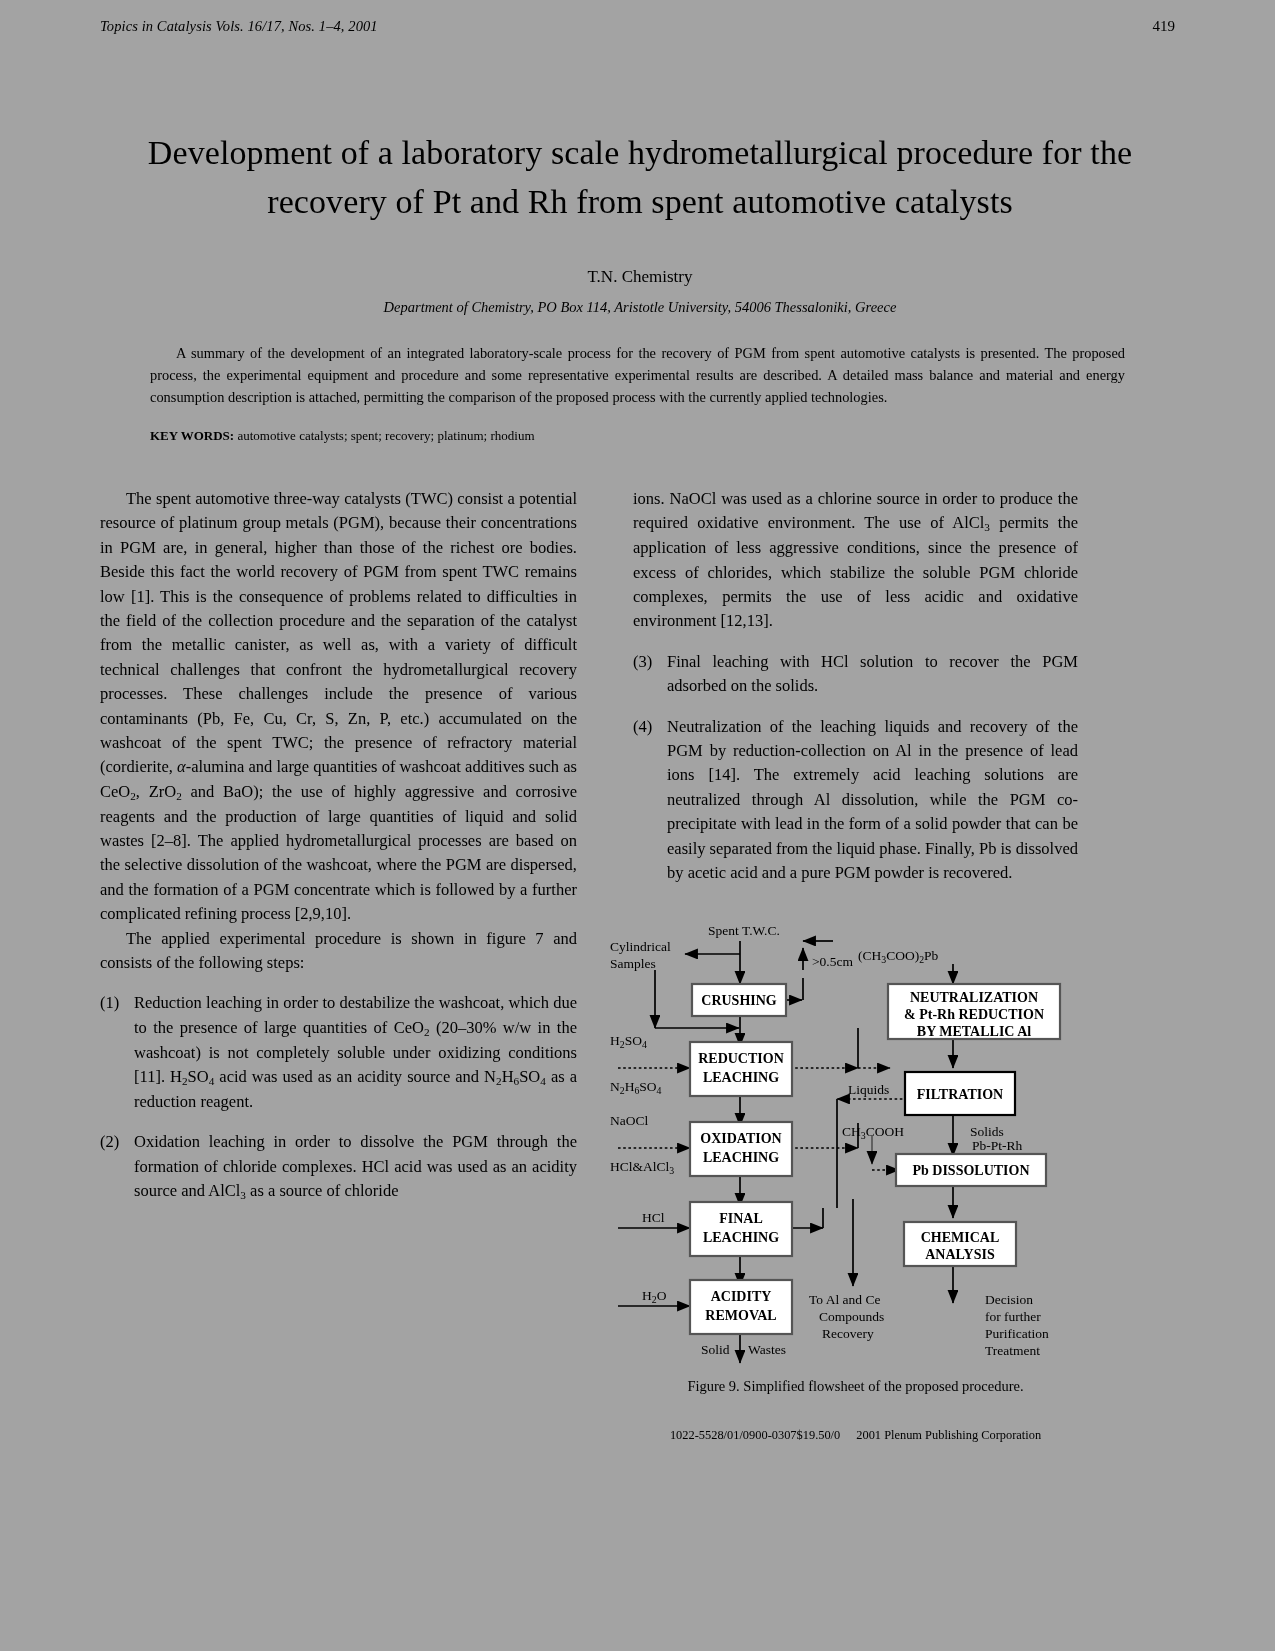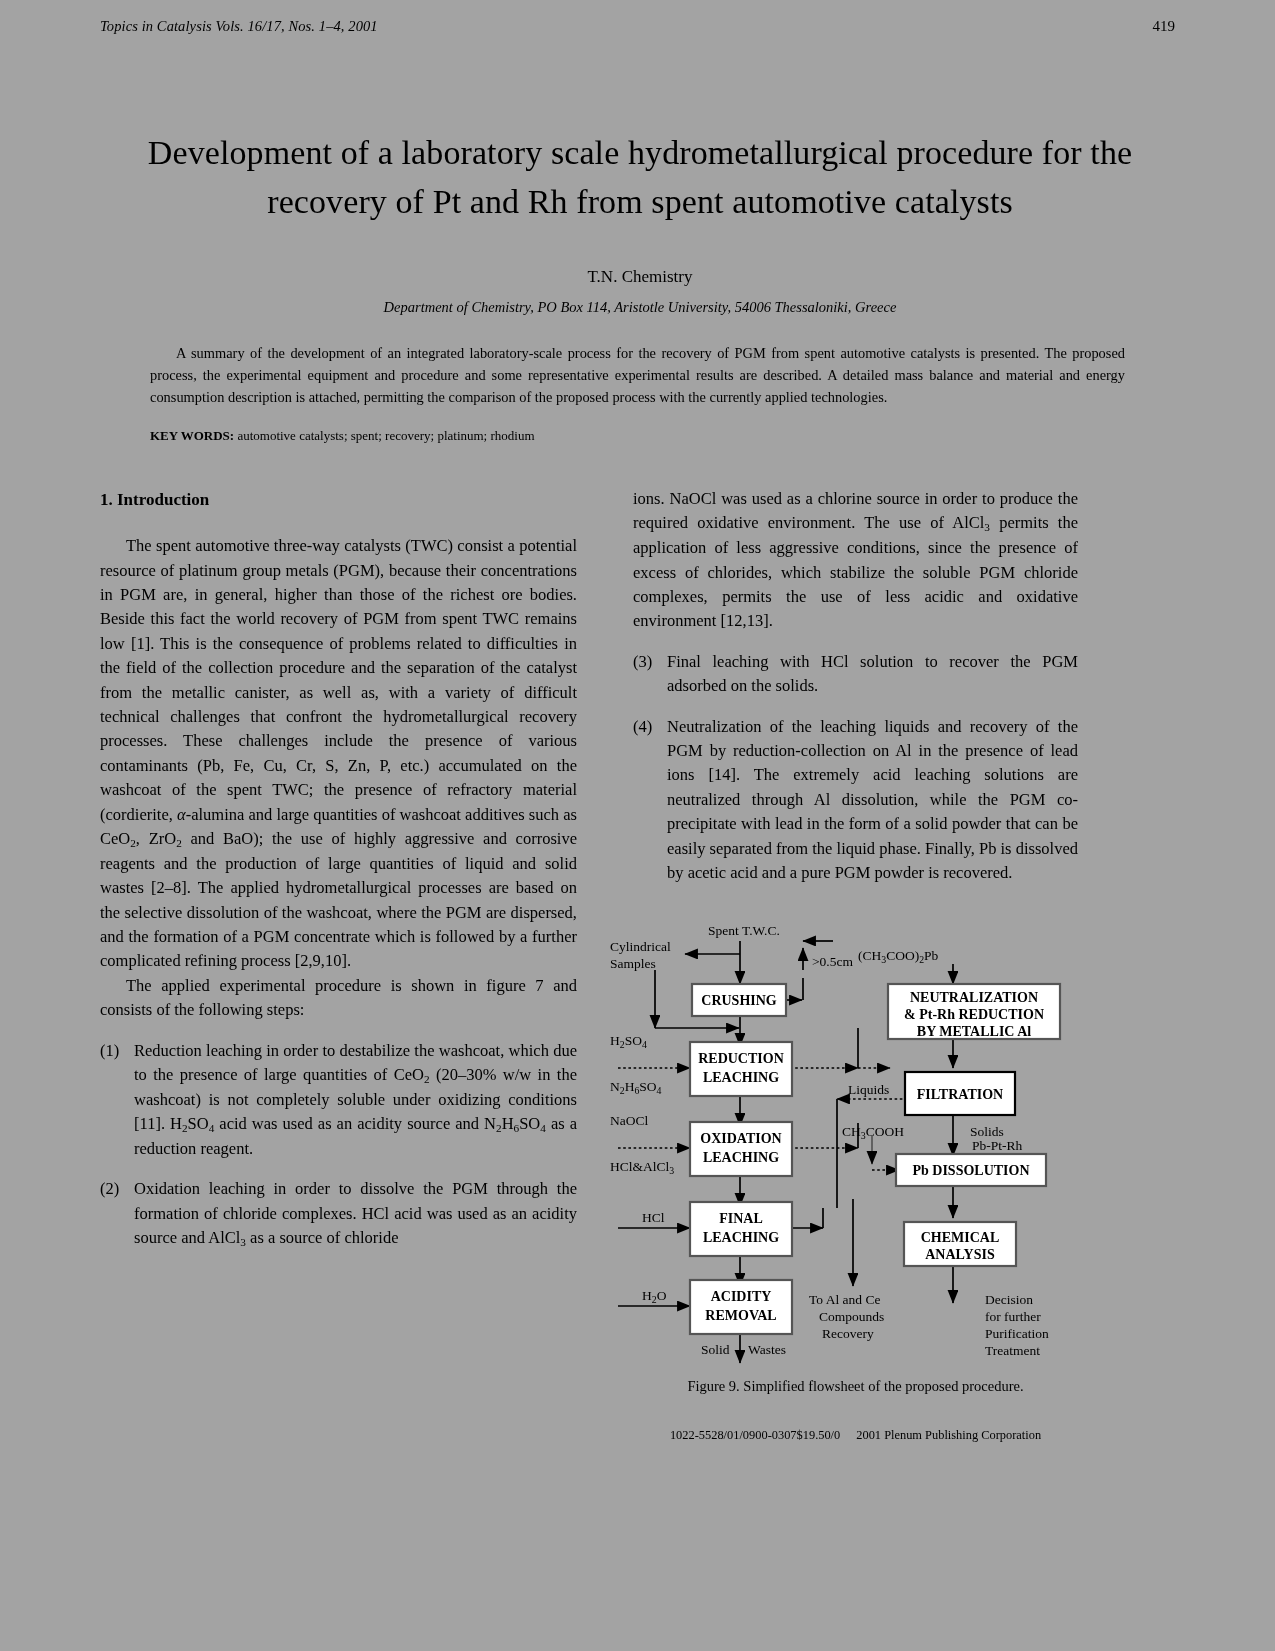--- a/index.html
+++ b/index.html
@@ -164,21 +164,20 @@
     <div class="author">T.N. Chemistry</div>
     <div class="affiliation">Department of Chemistry, PO Box 114, Aristotle University, 54006 Thessaloniki, Greece</div>
   </div>
 
   <div class="abstract">
     <p>A summary of the development of an integrated laboratory-scale process for the recovery of PGM from spent automotive catalysts is presented. The proposed process, the experimental equipment and procedure and some representative experimental results are described. A detailed mass balance and material and energy consumption description is attached, permitting the comparison of the proposed process with the currently applied technologies.</p>
     <div class="keywords"><b>KEY WORDS:</b><span> automotive catalysts; spent; recovery; platinum; rhodium</span></div>
   </div>
 
   <div class="col col-left">
-    <h2 class="section">1.  Introduction</h2>
 
     <p><span>The spent automotive three-way catalysts (TWC) consist a potential resource of platinum group metals (PGM), because their concentrations in PGM are, in general, higher than those of the richest ore bodies. Beside this fact the world recovery of PGM from spent TWC remains low [1]. This is the consequence of problems related to difficulties in the field of the collection procedure and the separation of the catalyst from the metallic canister, as well as, with a variety of difficult technical challenges that confront the hydrometallurgical recovery processes. These challenges include the presence of various contaminants (Pb, Fe, Cu, Cr, S, Zn, P, etc.)  accumulated on the washcoat of the spent TWC; the presence of refractory material (cordierite, </span><span class="it">α</span><span>-alumina and large quantities of washcoat additives such as CeO</span><sub>2</sub><span>, ZrO</span><sub>2</sub><span> and BaO); the use of highly aggressive and corrosive reagents and the production of large quantities of liquid and solid wastes [2–8]. The applied hydrometallurgical processes are based on the selective dissolution of the washcoat, where the PGM are dispersed, and the formation of a PGM concentrate which is followed by a further complicated refining process [2,9,10].</span></p>
 
 
     <p>The applied experimental procedure is shown in figure 7 and consists of the following steps:</p>
 
     <div class="numlist">
       <div class="numitem">
         <span class="marker">(1)</span>
         <span class="body"><span>Reduction leaching in order to destabilize the washcoat, which due to the presence of large quantities of CeO</span><sub>2</sub><span> (20–30% w/w in the washcoat) is not completely soluble under oxidizing conditions [11].  H</span><sub>2</sub><span>SO</span><sub>4</sub><span> acid was used as an acidity source and N</span><sub>2</sub><span>H</span><sub>6</sub><span>SO</span><sub>4</sub><span> as a reduction reagent.</span></span>

